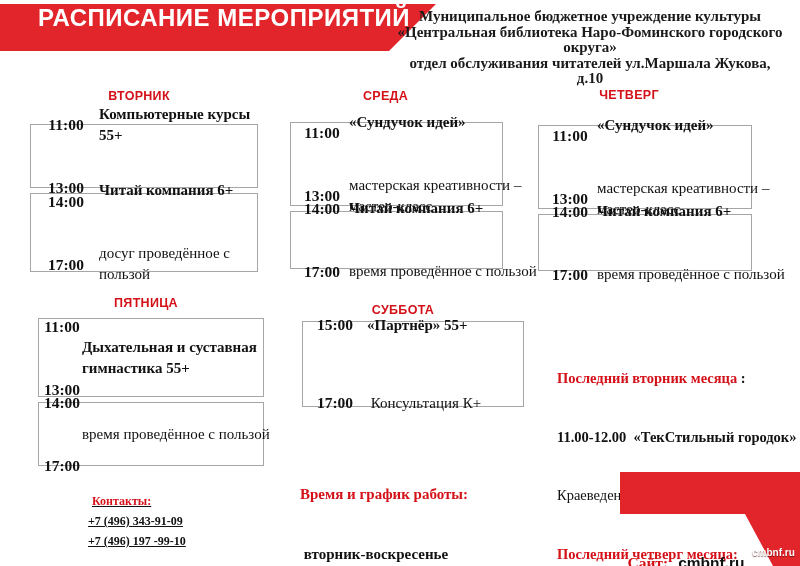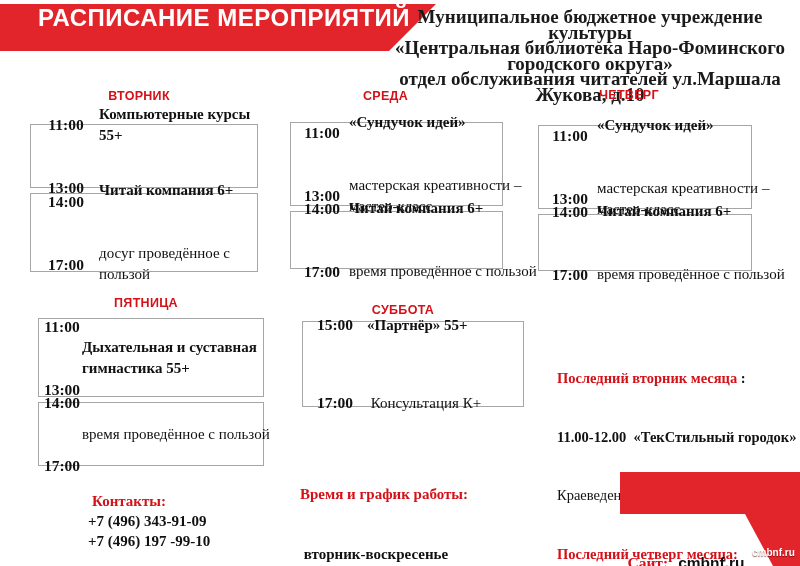--- a/index.html
+++ b/index.html
@@ -8,21 +8,21 @@
 
   
   .banner{position:absolute;left:0;top:4px;width:436px;height:47px;background:var(--red,#e2242b);
           clip-path:polygon(0 0,100% 0,389px 100%,0 100%);
           display:flex;align-items:flex-start;padding-left:38px;box-sizing:border-box;}
   .banner-title{font-family:"Liberation Sans",sans-serif;font-weight:bold;font-size:24px;
                 color:#fff;letter-spacing:.5px;white-space:pre;}
 
   
   .org{position:absolute;left:395px;top:9px;width:390px;text-align:center;
-       font-weight:bold;font-size:19px;line-height:15.5px;color:#1a1a1a;}
+       font-weight:bold;font-size:15px;line-height:15.5px;color:#1a1a1a;}
 
   
   .day-label{position:absolute;font-family:"Liberation Sans",sans-serif;font-weight:bold;
              font-size:12.5px;color:var(--redtext,#d41118);text-align:center;letter-spacing:.3px;}
   #lbl-tue{left:25px;top:89px;width:228px}
   #lbl-wed{left:279px;top:89px;width:213px}
   #lbl-thu{left:522px;top:88px;width:214px}
   #lbl-fri{left:33px;top:296px;width:226px}
   #lbl-sat{left:292px;top:303px;width:222px}
 
@@ -69,21 +69,21 @@
   .monthly{position:absolute;left:557px;top:330px;width:243px;font-size:14.5px;
            line-height:19.5px;white-space:pre;}
   .red{color:var(--redtext,#d41118);font-weight:bold;}
   .b{font-weight:bold;}
 
   
   .hours{position:absolute;left:300px;top:444px;font-size:15px;line-height:20px;
          font-weight:bold;white-space:pre;}
 
   
-  .contacts{position:absolute;left:88px;top:491px;font-size:15px;line-height:20px;font-weight:bold;}
+  .contacts{position:absolute;left:88px;top:491px;font-size:12px;line-height:20px;font-weight:bold;text-decoration:underline;}
   .contacts .lbl{padding-left:4px;}
 
   
   .site{position:absolute;left:612px;top:536px;font-size:15.5px;font-weight:bold;white-space:pre;}
   .site .url{font-family:"Liberation Sans",sans-serif;color:#111;margin-left:10px;}
 
   
   .shape{position:absolute;left:620px;top:472px;width:180px;height:94px;background:var(--red,#e2242b);
          clip-path:polygon(0 0,100% 0,100% 100%,153px 100%,125px 42px,0 42px);}
   .watermark{position:absolute;left:752px;top:547px;font-family:"Liberation Sans",sans-serif;

